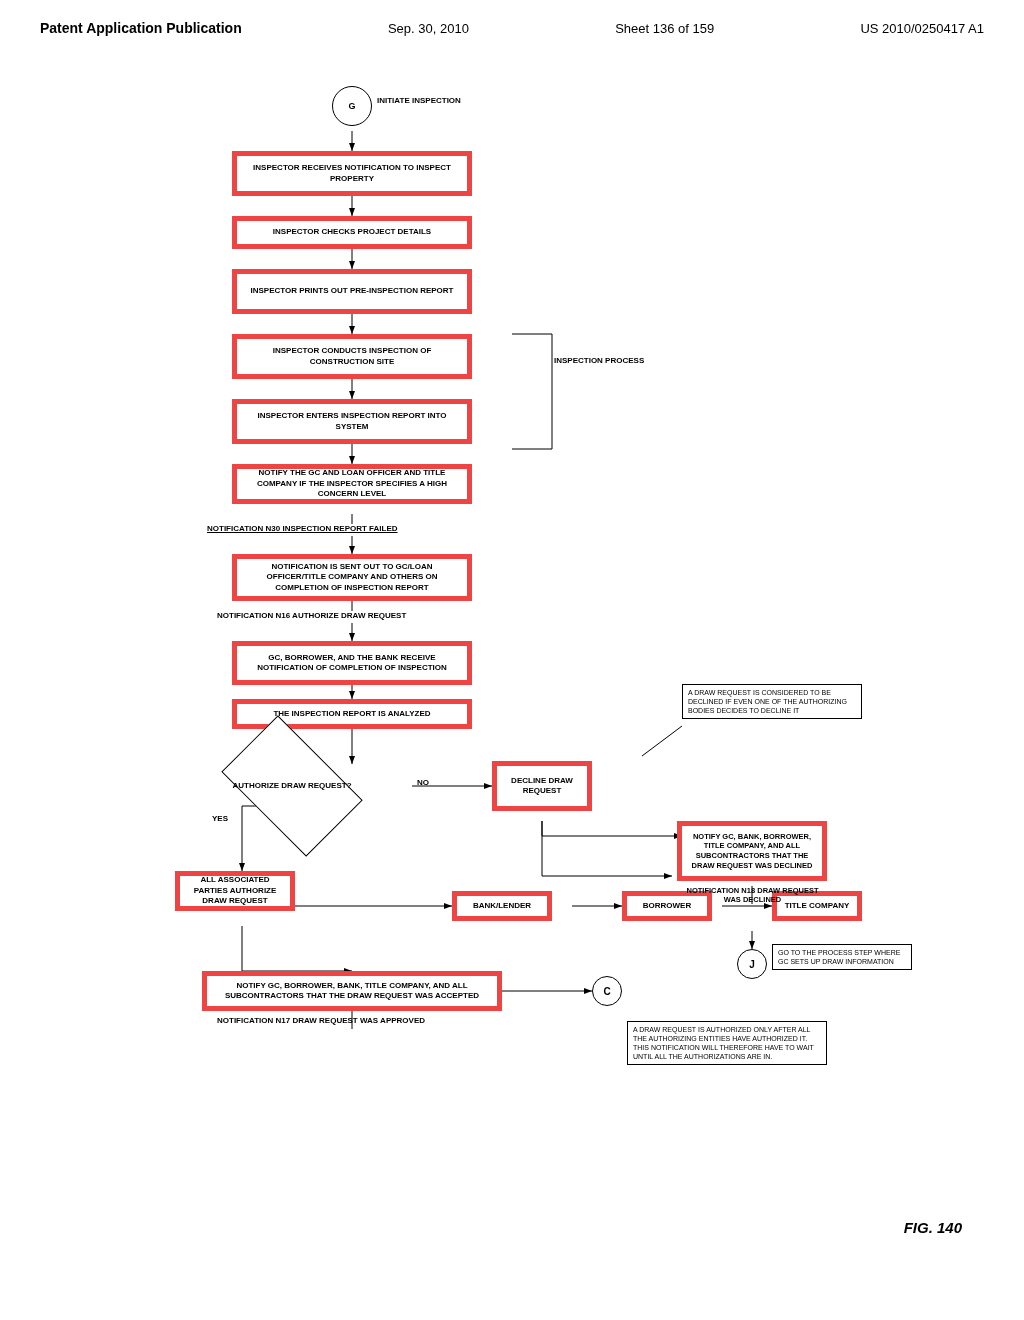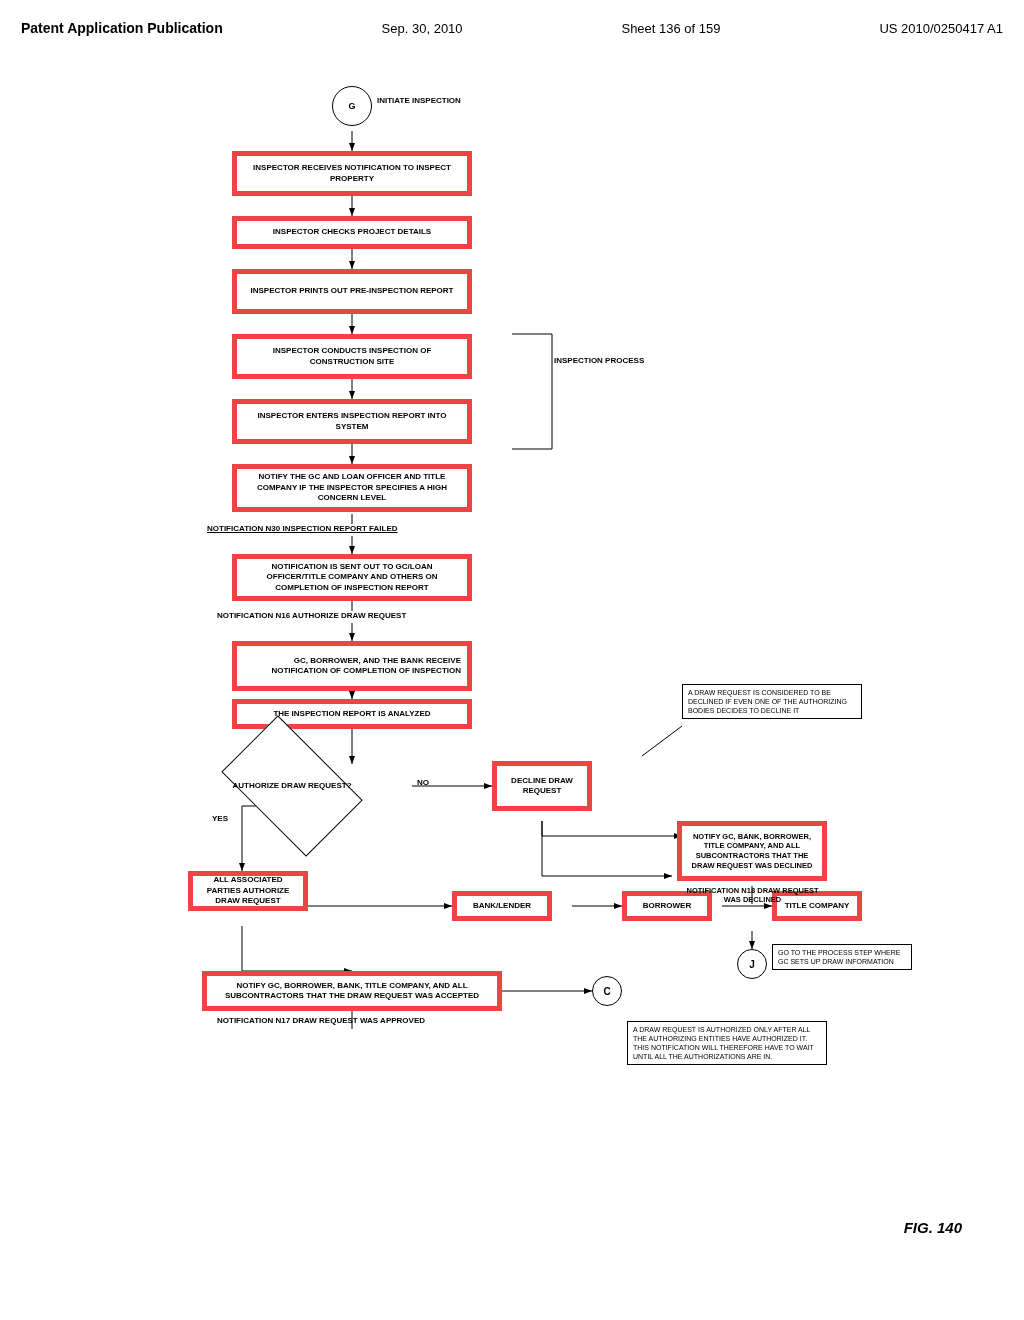--- a/index.html
+++ b/index.html
@@ -7,21 +7,21 @@
       background: #fff;
       font-family: Arial, sans-serif;
       width: 1024px;
       min-height: 1320px;
       position: relative;
     }
     .page {
       width: 1024px;
       min-height: 1320px;
       background: #fff;
-      padding: 20px 21px;
+      padding: 20px 40px;
       position: relative;
     }
     .header {
       display: flex;
       justify-content: space-between;
       align-items: baseline;
       margin-bottom: 30px;
       font-size: 13px;
     }
     .header-left { font-weight: bold; font-size: 14px; }
@@ -214,37 +214,37 @@
 REPORT</span>
     </div>
 
     <div class="flow-box" style="width:240px;height:45px;left:170px;top:333px;font-size:8px;">
       <span>INSPECTOR ENTERS INSPECTION REPORT INTO
 SYSTEM</span>
     </div>
 
     <div class="label-text" style="left:492px;top:290px;font-size:8px;white-space:nowrap;">INSPECTION PROCESS</div>
 
-    <div class="flow-box" style="width:240px;height:48px;left:170px;top:398px;font-size:8px;">
+    <div class="flow-box" style="width:240px;height:40px;left:170px;top:398px;font-size:8px;">
       <span>NOTIFY THE GC AND LOAN OFFICER AND TITLE
 COMPANY IF THE INSPECTOR SPECIFIES A HIGH
 CONCERN LEVEL</span>
     </div>
 
     <div class="label-text" style="left:145px;top:458px;font-size:8px;white-space:nowrap;font-weight:bold;text-decoration:underline;">NOTIFICATION N30 INSPECTION REPORT FAILED</div>
 
     <div class="flow-box" style="width:240px;height:47px;left:170px;top:488px;font-size:8px;text-align:center;">
       <span>NOTIFICATION IS SENT OUT TO GC/LOAN
 OFFICER/TITLE COMPANY AND OTHERS ON
 COMPLETION OF INSPECTION REPORT</span>
     </div>
 
     <div class="label-text" style="left:155px;top:545px;font-size:8px;white-space:nowrap;font-weight:bold;">NOTIFICATION N16 AUTHORIZE DRAW REQUEST</div>
 
-    <div class="flow-box" style="width:240px;height:50px;left:170px;top:575px;font-size:8px;text-align:right;">
+    <div class="flow-box" style="width:240px;height:44px;left:170px;top:575px;font-size:8px;">
       <span>GC, BORROWER, AND THE BANK RECEIVE
 NOTIFICATION OF COMPLETION OF INSPECTION</span>
     </div>
 
     <div class="flow-box" style="width:240px;height:30px;left:170px;top:633px;font-size:8px;">
       <span>THE INSPECTION REPORT IS ANALYZED</span>
     </div>
 
     <div class="flow-diamond" style="width:120px;height:80px;left:170px;top:680px;">
       <div class="flow-diamond-inner"></div>
@@ -254,21 +254,21 @@
 
     <div class="label-text" style="left:150px;top:748px;font-size:8px;">YES</div>
 
     <div class="label-text" style="left:355px;top:712px;font-size:8px;">NO</div>
 
     <div class="flow-box" style="width:100px;height:50px;left:430px;top:695px;font-size:8px;">
       <span>DECLINE DRAW
 REQUEST</span>
     </div>
 
-    <div class="flow-box" style="width:120px;height:40px;left:126px;top:805px;font-size:8px;">
+    <div class="flow-box" style="width:120px;height:40px;left:113px;top:805px;font-size:8px;">
       <span>ALL ASSOCIATED PARTIES
 AUTHORIZE DRAW REQUEST</span>
     </div>
 
     <div class="flow-box" style="width:100px;height:30px;left:390px;top:825px;font-size:8px;">
       <span>BANK/LENDER</span>
     </div>
 
     <div class="flow-box" style="width:90px;height:30px;left:560px;top:825px;font-size:8px;">
       <span>BORROWER</span>

